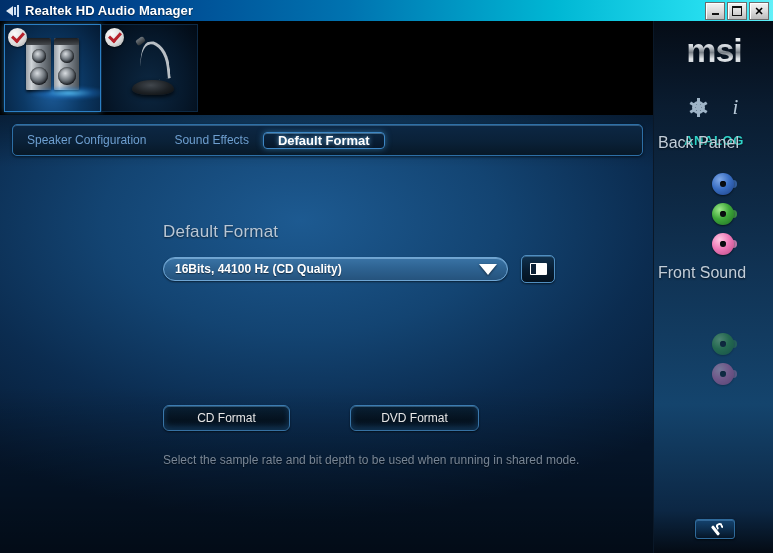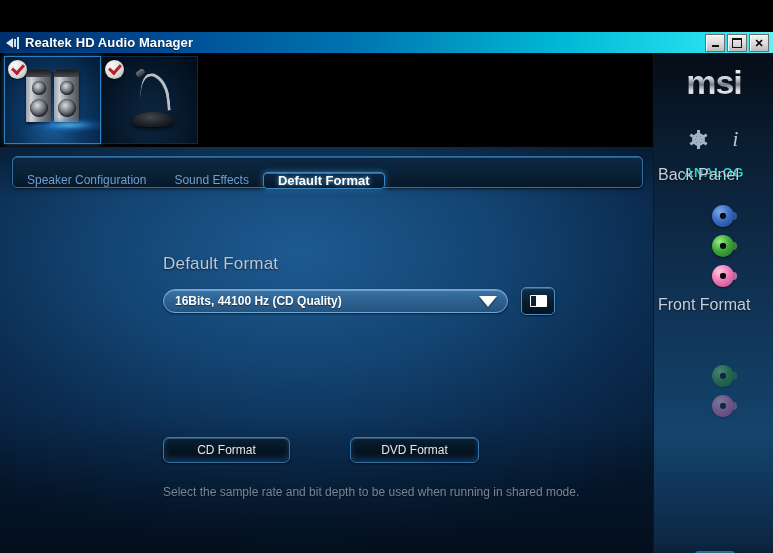--- a/index.html
+++ b/index.html
@@ -13,21 +13,20 @@
     position: relative;
     -webkit-font-smoothing: none;
   }
 
   
   #app {
     position: absolute;
     left: 0; top: 0;
     width: 773px; height: 436px;
     background: #000;
-    margin-top: 32px;
   }
 
   
   #titlebar {
     position: absolute; left: 0; top: 0;
     width: 773px; height: 21px;
     background: linear-gradient(to right, #00306b 0%, #00468f 18%, #0073b0 45%, #00b7d4 72%, #27dff0 92%, #63f0f8 100%);
     display: flex; align-items: center;
   }
   #titlebar .tb-icon {
@@ -184,21 +183,21 @@
   }
 
   
   #tabbar {
     position: absolute; left: 12px; top: 9px;
     width: 629px; height: 30px;
     background: linear-gradient(to bottom, #0c2744 0%, #0a2138 55%, #071827 100%);
     border: 1px solid #2d6fa6;
     border-radius: 5px;
     box-shadow: inset 0 1px 0 rgba(120,190,245,.35), 0 1px 3px rgba(0,0,0,.6);
-    display: flex; align-items: flex-end;
+    display: flex; align-items: center;
     z-index: 3;
   }
   .tab {
     display: flex; align-items: center; justify-content: center;
     color: #6e9fd0;
     font-size: 12px;
     padding: 0 14px;
     position: relative;
     white-space: nowrap;
   }
@@ -519,21 +518,21 @@
         <span class="notch"></span>
         <span class="ring-out"></span>
         <span class="hole"></span>
       </div>
     <div class="jack j-pink" id="jack-pink">
         <span class="notch"></span>
         <span class="ring-out"></span>
         <span class="hole"></span>
       </div>
 
-    <div class="panel-label" id="front-panel-label">Front Format</div>
+    <div class="panel-label" id="front-panel-label">Front Sound</div>
     <div class="jack j-green dim" id="jack-front-green">
         <span class="notch"></span>
         <span class="ring-out"></span>
         <span class="hole"></span>
       </div>
     <div class="jack j-pink dim" id="jack-front-pink">
         <span class="notch"></span>
         <span class="ring-out"></span>
         <span class="hole"></span>
       </div>

